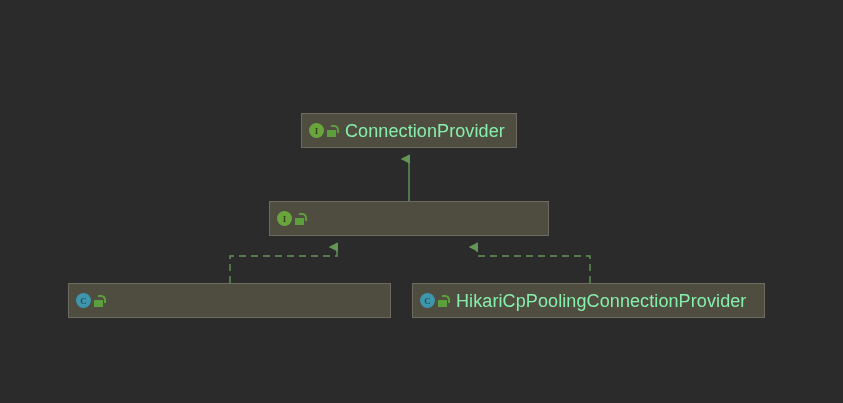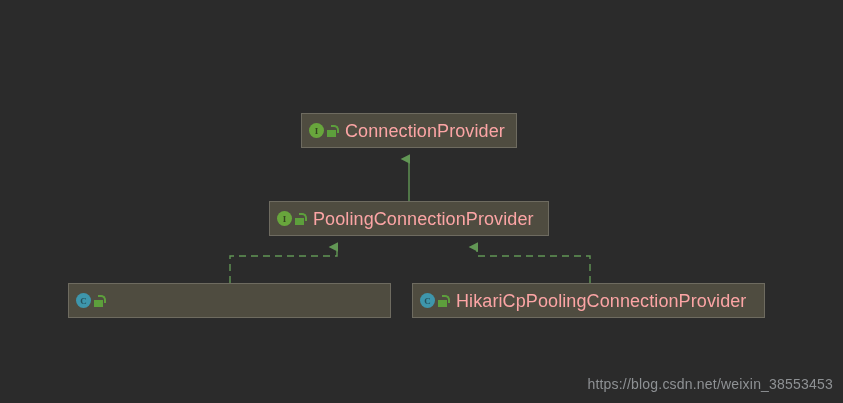--- a/index.html
+++ b/index.html
@@ -36,21 +36,21 @@
     background: #4f4c40;
     border: 1px solid #6e6b60;
     display: flex;
     align-items: center;
     padding: 0 9px 0 7px;
     height: 35px;
     white-space: nowrap;
   }
 
   .node-label {
-    color: #fca5a5;
+    color: #86efac;
     font-size: 18px;
     line-height: 18px;
     letter-spacing: 0.1px;
     margin-left: 7px;
   }
 
   
   .icon-stereotype {
     width: 15px;
     height: 15px;
@@ -141,35 +141,33 @@
     </span>
     <span class="node-label">ConnectionProvider</span>
   </div>
 
   <div class="uml-node" style="left:269px; top:201px; width:280px;">
     <span class="icon-stereotype icon-interface">I</span>
     <span class="icon-visibility">
       <span class="lock-shackle"></span>
       <span class="lock-body"></span>
     </span>
-    <span class="node-label">PoolingConnectionProvider</span>
   </div>
 
   <div class="uml-node" style="left:68px; top:283px; width:323px;">
     <span class="icon-stereotype icon-class">C</span>
     <span class="icon-visibility">
       <span class="lock-shackle"></span>
       <span class="lock-body"></span>
     </span>
   </div>
 
   <div class="uml-node" style="left:412px; top:283px; width:353px;">
     <span class="icon-stereotype icon-class">C</span>
     <span class="icon-visibility">
       <span class="lock-shackle"></span>
       <span class="lock-body"></span>
     </span>
     <span class="node-label">HikariCpPoolingConnectionProvider</span>
   </div>
 
-  <div id="watermark">https://blog.csdn.net/weixin_38553453</div>
 
 </div>
 
 </body></html>

